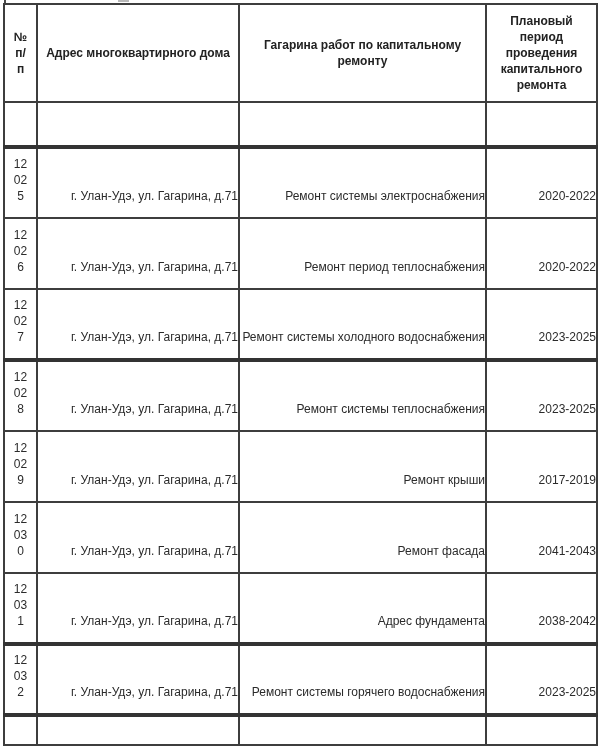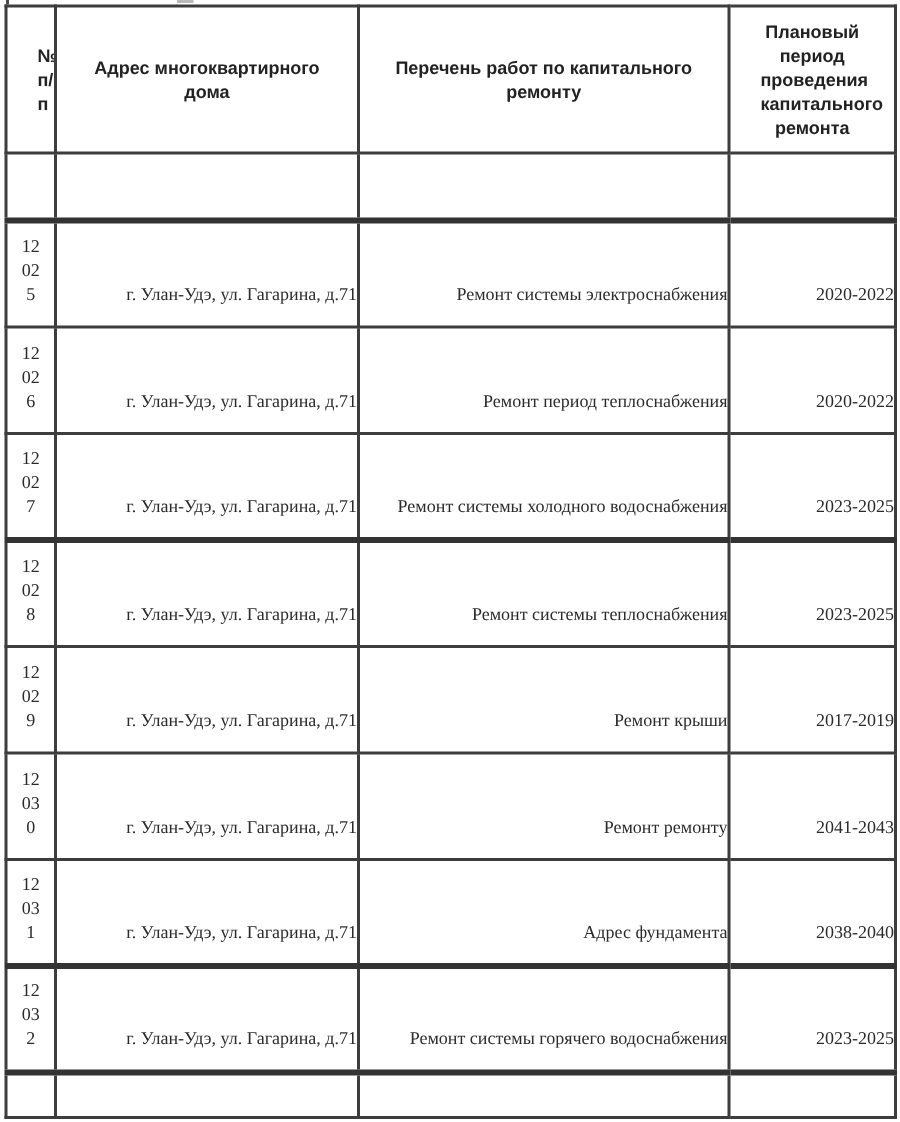--- a/index.html
+++ b/index.html
@@ -28,29 +28,29 @@
     border: 2px solid #3d3d3d;
     padding: 0;
     overflow: hidden;
   }
   
   tr.header-row { height: 98px; }
   tr.header-row th {
     font-weight: bold;
     color: #222222;
     vertical-align: middle;
-    padding: 2px 20px;
+    padding: 2px 3px;
     line-height: 16px;
   }
   th.col-num { white-space: pre-line; }
   
   tr.blank-row { height: 45px; }
   
   tr.data-row { height: 71px; }
-  tr.data-row td { vertical-align: bottom; padding-bottom: 13px; font-family: Liberation Serif, serif; }
+  tr.data-row td { vertical-align: bottom; padding-bottom: 13px; }
   td.cell-num {
     text-align: center;
     white-space: pre-line;
   }
   td.cell-address, td.cell-works {
     text-align: right;
     padding-left: 2px;
     padding-right: 4px;
   }
   td.cell-period {
@@ -76,21 +76,21 @@
       <col style="width:202px">
       <col style="width:247px">
       <col style="width:111px">
     </colgroup>
     <thead>
       <tr class="header-row">
         <th class="col-num">№
 п/
 п</th>
         <th class="col-address">Адрес многоквартирного дома</th>
-        <th class="col-works">Перечень работ по капитального ремонту</th>
+        <th class="col-works">Гагарина работ по капитальному ремонту</th>
         <th class="col-period">Плановый период проведения капитального ремонта</th>
       </tr>
     </thead>
     <tbody>
       <tr class="blank-row thick-bottom">
         <td></td>
         <td></td>
         <td></td>
         <td></td>
       </tr>
@@ -132,30 +132,30 @@
 9</td>
       <td class="cell-address">г. Улан-Удэ, ул. Гагарина, д.71</td>
       <td class="cell-works">Ремонт крыши</td>
       <td class="cell-period">2017-2019</td>
     </tr>
         <tr class="data-row">
       <td class="cell-num">12
 03
 0</td>
       <td class="cell-address">г. Улан-Удэ, ул. Гагарина, д.71</td>
-      <td class="cell-works">Ремонт ремонту</td>
+      <td class="cell-works">Ремонт фасада</td>
       <td class="cell-period">2041-2043</td>
     </tr>
         <tr class="data-row thick-bottom">
       <td class="cell-num">12
 03
 1</td>
       <td class="cell-address">г. Улан-Удэ, ул. Гагарина, д.71</td>
       <td class="cell-works">Адрес фундамента</td>
-      <td class="cell-period">2038-2040</td>
+      <td class="cell-period">2038-2042</td>
     </tr>
         <tr class="data-row thick-bottom">
       <td class="cell-num">12
 03
 2</td>
       <td class="cell-address">г. Улан-Удэ, ул. Гагарина, д.71</td>
       <td class="cell-works">Ремонт системы горячего водоснабжения</td>
       <td class="cell-period">2023-2025</td>
     </tr>
         <tr class="partial-row">

